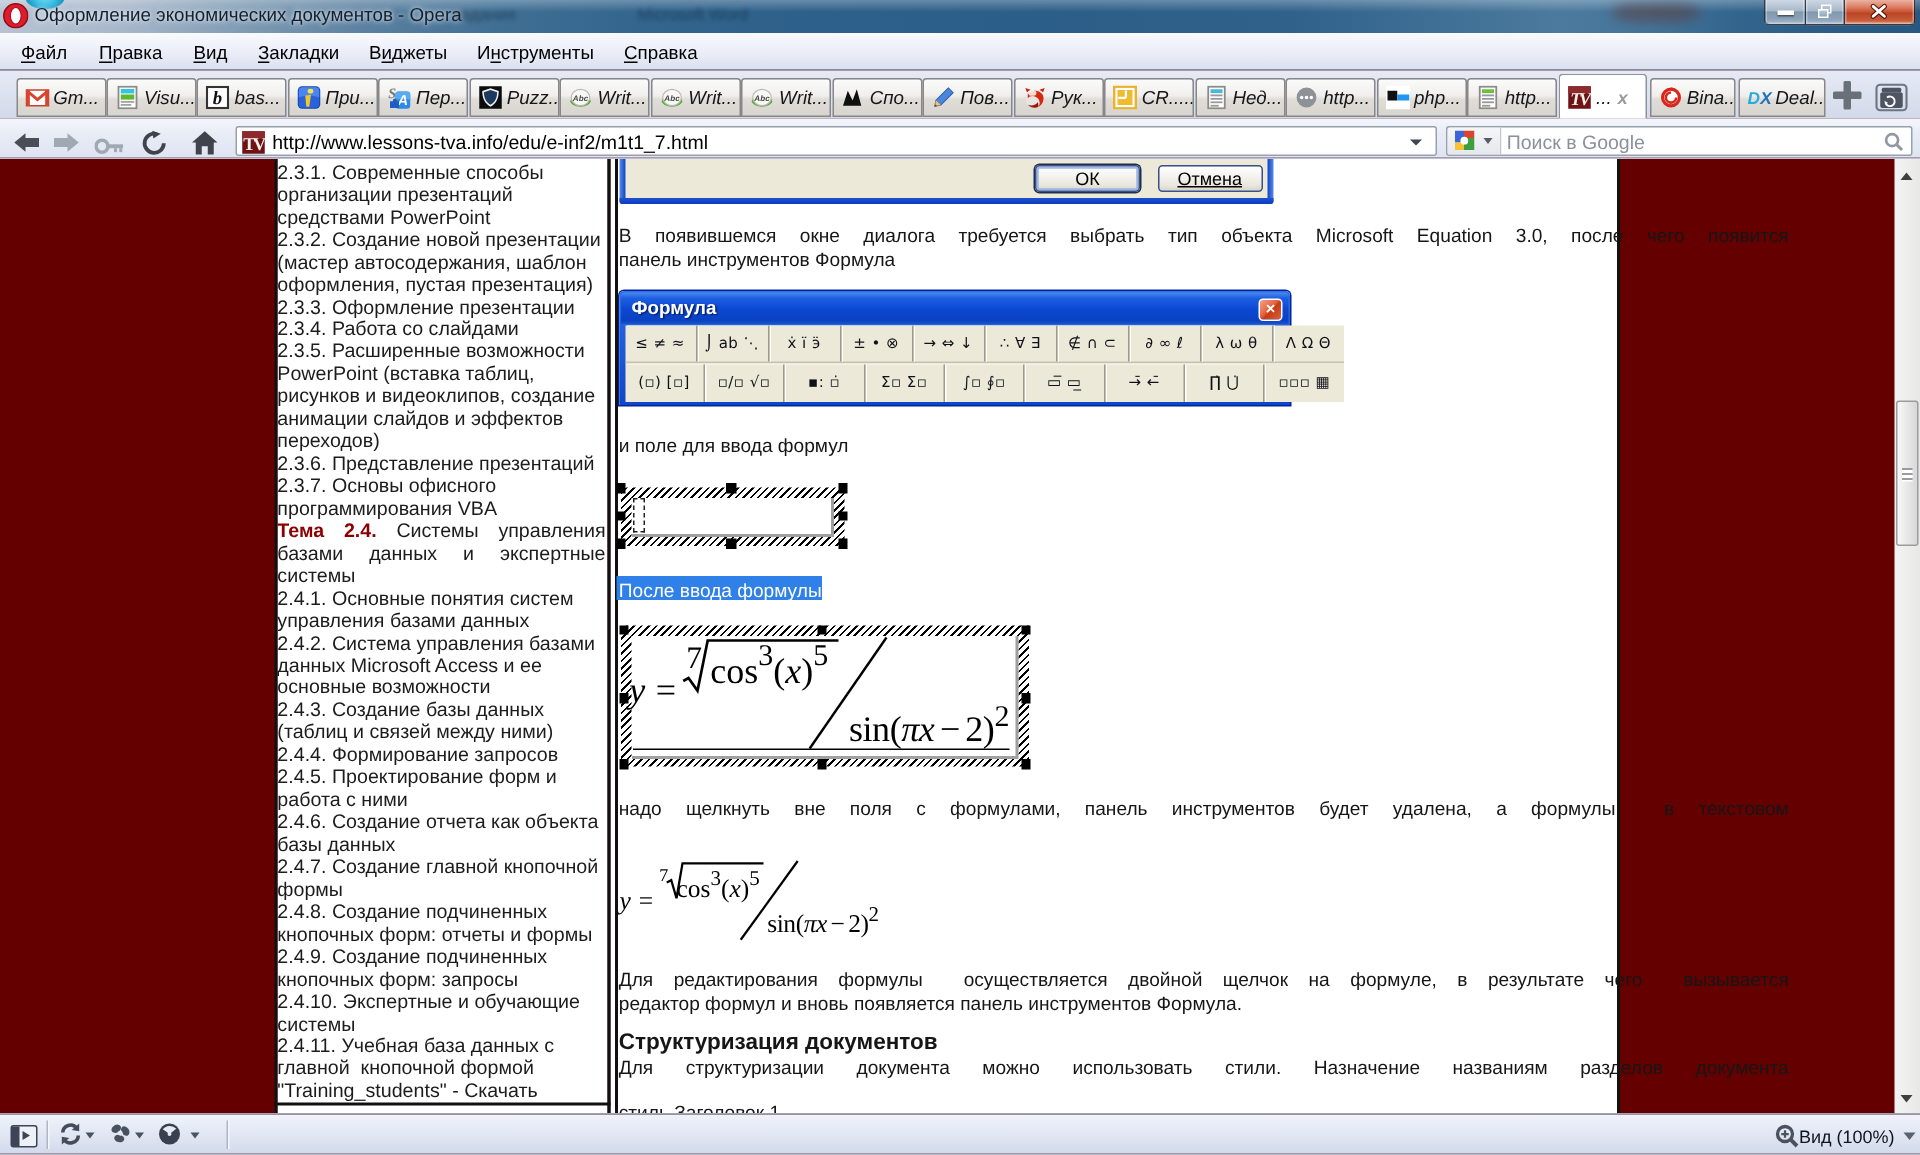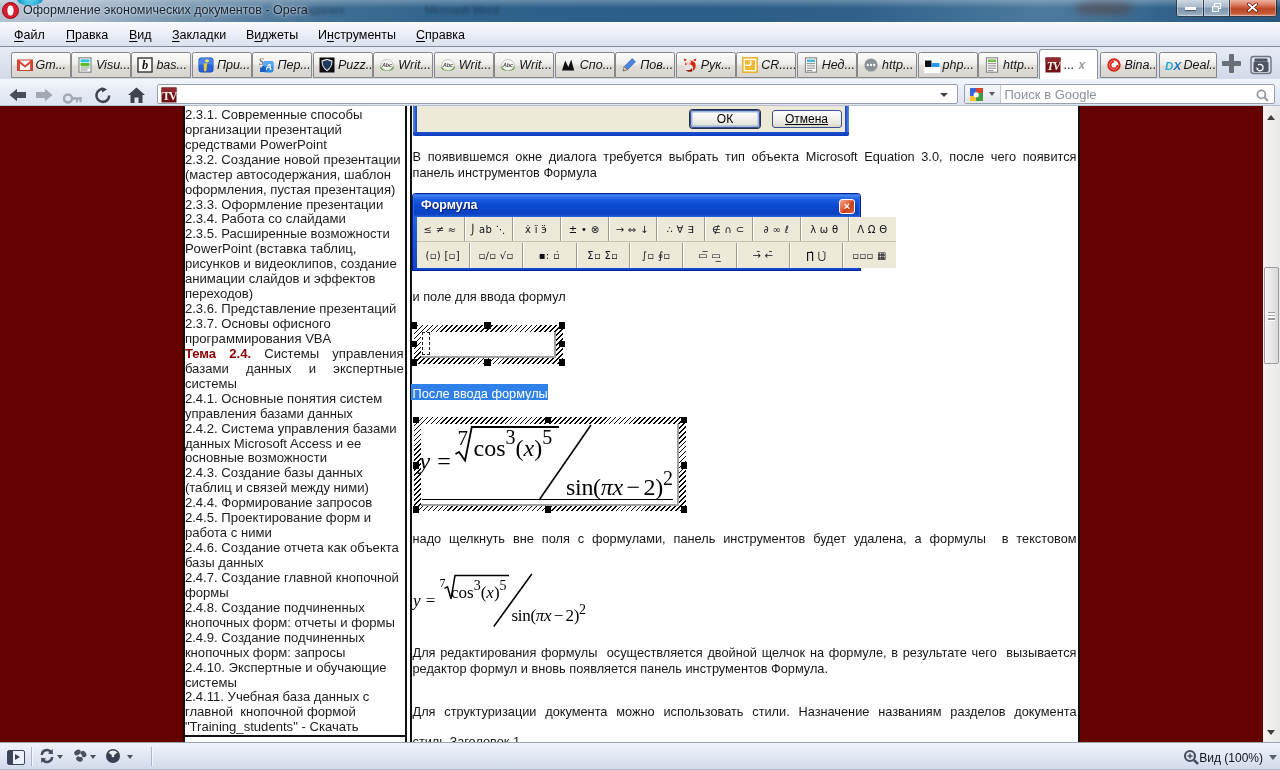--- a/index.html
+++ b/index.html
@@ -82,21 +82,21 @@
   #sidebottom { position:absolute; left:183px; top:629.2px; width:223.5px; height:1.8px; background:#111; }
 
   
   #sidebar-text { position:absolute; left:184.9px; top:1.9px; width:218.8px; font-size:13.1px; color:#1c1c1c; }
   #sidebar-text .ln { height:14.94px; line-height:14.94px; white-space:nowrap; }
   #sidebar-text .ln.j { white-space:normal; text-align:justify; text-align-last:justify; }
   #sidebar-text .ln .pre { color:#8b0000; font-weight:bold; }
   #sidebar-text .ln .pre:empty { display:none; }
 
   
-  .cline { position:absolute; left:412.5px; width:664px; height:16.1px; line-height:16.1px; font-size:12.75px; color:#161616; white-space:nowrap; }
+  .cline { position:absolute; left:412.5px; width:780px; height:16.1px; line-height:16.1px; font-size:12.75px; color:#161616; white-space:nowrap; }
   .cline.j { white-space:normal; text-align:justify; text-align-last:justify; }
 
   
   #dlg { position:absolute; left:412.5px; top:0; width:436.8px; height:30.3px; }
   #dlg .beige { position:absolute; left:4.3px; top:0; width:428.2px; height:25.5px; background:#ece9d8; }
   #dlg .bL { position:absolute; left:0; top:0; width:4.3px; height:30.3px; background:linear-gradient(90deg,#5a8ae4,#0f43c6); border-radius:0 0 0 2px; }
   #dlg .bR { position:absolute; right:0; top:0; width:4.3px; height:30.3px; background:linear-gradient(90deg,#0f43c6,#5a8ae4); border-radius:0 0 2px 0; }
   #dlg .bB { position:absolute; left:0; bottom:0; width:436.8px; height:4.8px; background:linear-gradient(180deg,#1d50cf,#0c3bbf); border-radius:0 0 2px 2px; }
   .xpbtn { position:absolute; top:4px; width:70px; height:18px; border:1px solid #39508c; border-radius:3px;
     background:linear-gradient(180deg,#ffffff 0%,#f4f3ef 40%,#e8e6dc 80%,#d8d5c8 100%);
@@ -485,20 +485,21 @@
       <svg width="17" height="17" viewBox="0 0 17 17">
           <path d="M8.5,0.5 L17,8 L14.5,8 L14.5,16 L10.5,16 L10.5,10.5 L6.5,10.5 L6.5,16 L2.5,16 L2.5,8 L0,8 Z" fill="#3f444c"></path>
         </svg>
     </span>
     <div id="urlfield">
       <span id="urlfav"><svg width="16" height="16" viewBox="0 0 16 16">
             <rect x="0.5" y="0.5" width="15" height="15" fill="#6e1216"></rect>
             <rect x="0.5" y="0.5" width="15" height="5" fill="#8d2a2e"></rect>
             <text x="8" y="12.7" font-family="Liberation Serif,serif" font-size="12" font-weight="bold" fill="#f4f0ea" text-anchor="middle" letter-spacing="-1.5">TV</text>
           </svg></span>
+      <span id="urltext">http://www.lessons-tva.info/edu/e-inf2/m1t1_7.html</span>
       <span id="urldrop"></span>
     </div>
     <div id="searchfield">
       <span id="searchchip">
         <span id="gicon">
           <svg width="13" height="13" viewBox="0 0 13 13">
               <rect x="0" y="0" width="6" height="8" fill="#3a67d8"></rect>
               <rect x="6" y="0" width="7" height="5" fill="#d8442e"></rect>
               <rect x="0" y="8" width="6" height="5" fill="#f7c232"></rect>
               <rect x="6" y="5" width="7" height="8" fill="#3f9e3f"></rect>
@@ -678,20 +679,21 @@
       <span class="fserif" style="left:451px;top:478px;font-size:17px"><span>cos</span><sup style="font-size:14px;position:relative;top:-8px;vertical-align:baseline;line-height:0">3</sup><span>(</span><i>x</i><span>)</span><sup style="font-size:14px;position:relative;top:-8px;vertical-align:baseline;line-height:0">5</sup></span>
       <svg class="fline" style="left:492px;top:467px" width="42" height="54" viewBox="0 0 42 54">
         <line x1="1.8" y1="53.5" x2="39.8" y2="1" stroke="#000" stroke-width="1.5"></line>
       </svg>
       <span class="fserif" style="left:511.5px;top:501px;font-size:17px;letter-spacing:-0.3px;word-spacing:-1.5px"><span>sin(</span><i>πx</i><span> − </span><span>2)</span><sup style="font-size:14px;position:relative;top:-7px;vertical-align:baseline;line-height:0">2</sup></span>
     </div>
 
     <div class="cline j" style="top:539.2px">Для редактирования формулы &nbsp;осуществляется двойной щелчок на формуле, в результате чего &nbsp;вызывается</div>
     <div class="cline" style="top:555.1px">редактор формул и вновь появляется панель инструментов Формула.</div>
 
+    <div class="cline" style="top:581.3px;font-weight:bold;font-size:15px">Структуризация документов</div>
 
     <div class="cline j" style="top:599.2px;height:14.7px;line-height:14.7px">Для структуризации документа можно использовать стили. Назначение названиям разделов документа</div>
     <div class="cline" style="top:629.3px;height:14.7px;line-height:14.7px">стиль Заголовок 1</div>
   </div>
 
   <div id="scrollbar" class="abs">
     <div id="sb-up"></div>
     <div id="sb-thumb">
         <div id="sb-grip"></div>
       </div>

